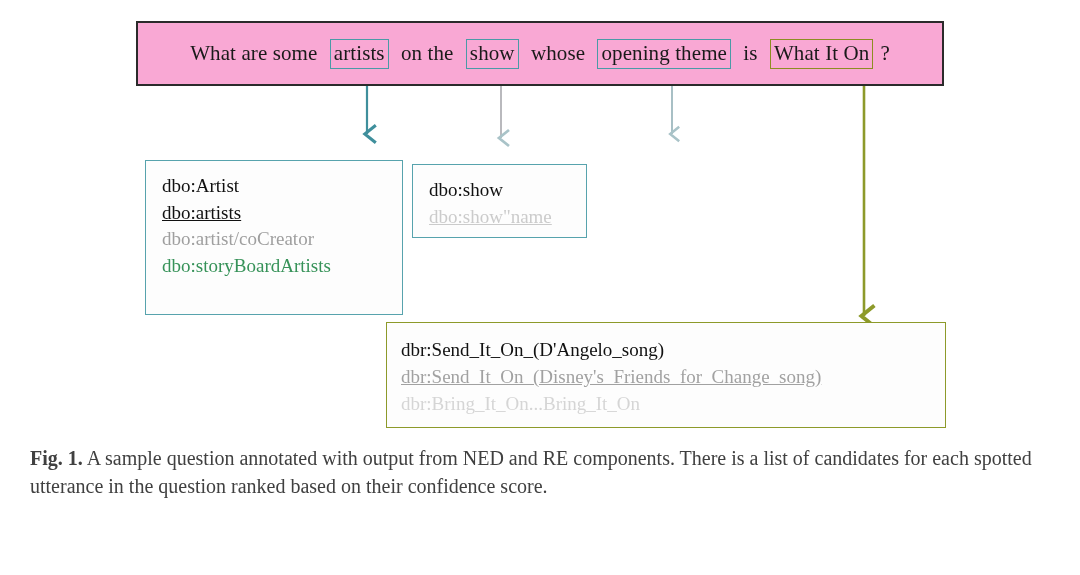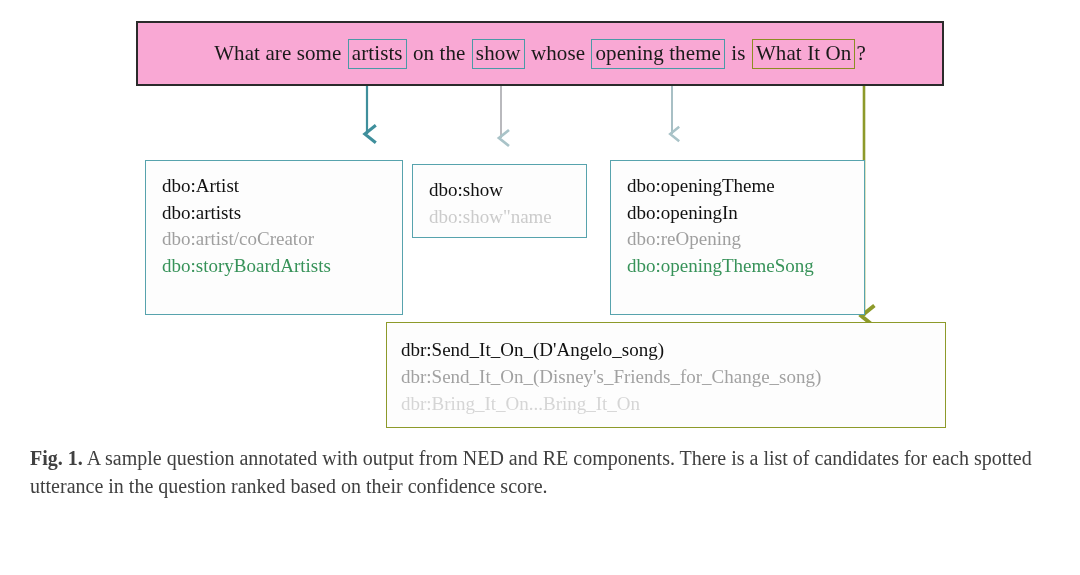--- a/index.html
+++ b/index.html
@@ -53,21 +53,21 @@
     justify-content: center;
     font-size: 21px;
     white-space: pre;
     letter-spacing: 0.1px;
   }
   .q-word { display: inline-block; }
   .q-span {
     display: inline-block;
     box-sizing: border-box;
     padding: 1px 3px 2px 3px;
-    margin: 0 1px;
+    margin: 0 7px;
   }
   .q-span.teal   { border: 1.6px solid #4b9aa6; }
   .q-span.olive  { border: 1.6px solid #8d8d22; }
 
   
   .cand-box {
     position: absolute;
     box-sizing: border-box;
     background: #fdfdfd;
     padding: 12px 0 0 16px;
@@ -92,21 +92,21 @@
   .cand-line {
     font-size: 19px;
     line-height: 1.40;
     white-space: pre;
     display: block;
   }
   #box-entity .cand-line { font-size: 19px; line-height: 1.42; }
 
   
   .rank-0 { color: #111111; opacity: 1;    }
-  .rank-1 { color: #111111; opacity: 1;    }
+  .rank-1 { color: #111111; opacity: 1; text-decoration: underline;    }
   .rank-2 { color: #9a9a9a; opacity: 0.95; }
   .rank-3 { color: #15803d; opacity: 0.85; }
 
   #box-show .rank-1 { color: #c6c6c6; opacity: 0.9; }
   #box-entity .rank-1 { color: #9d9d9d; opacity: 0.95; }
   #box-entity .rank-2 { color: #cfcfcf; opacity: 0.85; }
 
   
   #caption {
     position: absolute;
@@ -158,26 +158,20 @@
     <span class="cand-line rank-1">dbo:artists</span>
     <span class="cand-line rank-2">dbo:artist/coCreator</span>
     <span class="cand-line rank-3">dbo:storyBoardArtists</span>
   </div>
 
   <div id="box-show" class="cand-box teal">
     <span class="cand-line rank-0">dbo:show</span>
     <span class="cand-line rank-1">dbo:show"name</span>
   </div>
 
-  <div id="box-opening" class="cand-box teal">
-    <span class="cand-line rank-0">dbo:openingTheme</span>
-    <span class="cand-line rank-1">dbo:openingIn</span>
-    <span class="cand-line rank-2">dbo:reOpening</span>
-    <span class="cand-line rank-3">dbo:openingThemeSong</span>
-  </div>
 
   <div id="box-entity" class="cand-box olive">
     <span class="cand-line rank-0">dbr:Send_It_On_(D'Angelo_song)</span>
     <span class="cand-line rank-1">dbr:Send_It_On_(Disney's_Friends_for_Change_song)</span>
     <span class="cand-line rank-2">dbr:Bring_It_On...Bring_It_On</span>
   </div>
 
   <div id="caption">
     <span class="cap-label">Fig. 1.</span><span> A sample question annotated with output from NED and RE components. There is a list of candidates for each spotted utterance in the question ranked based on their confidence score.</span>
   </div>

